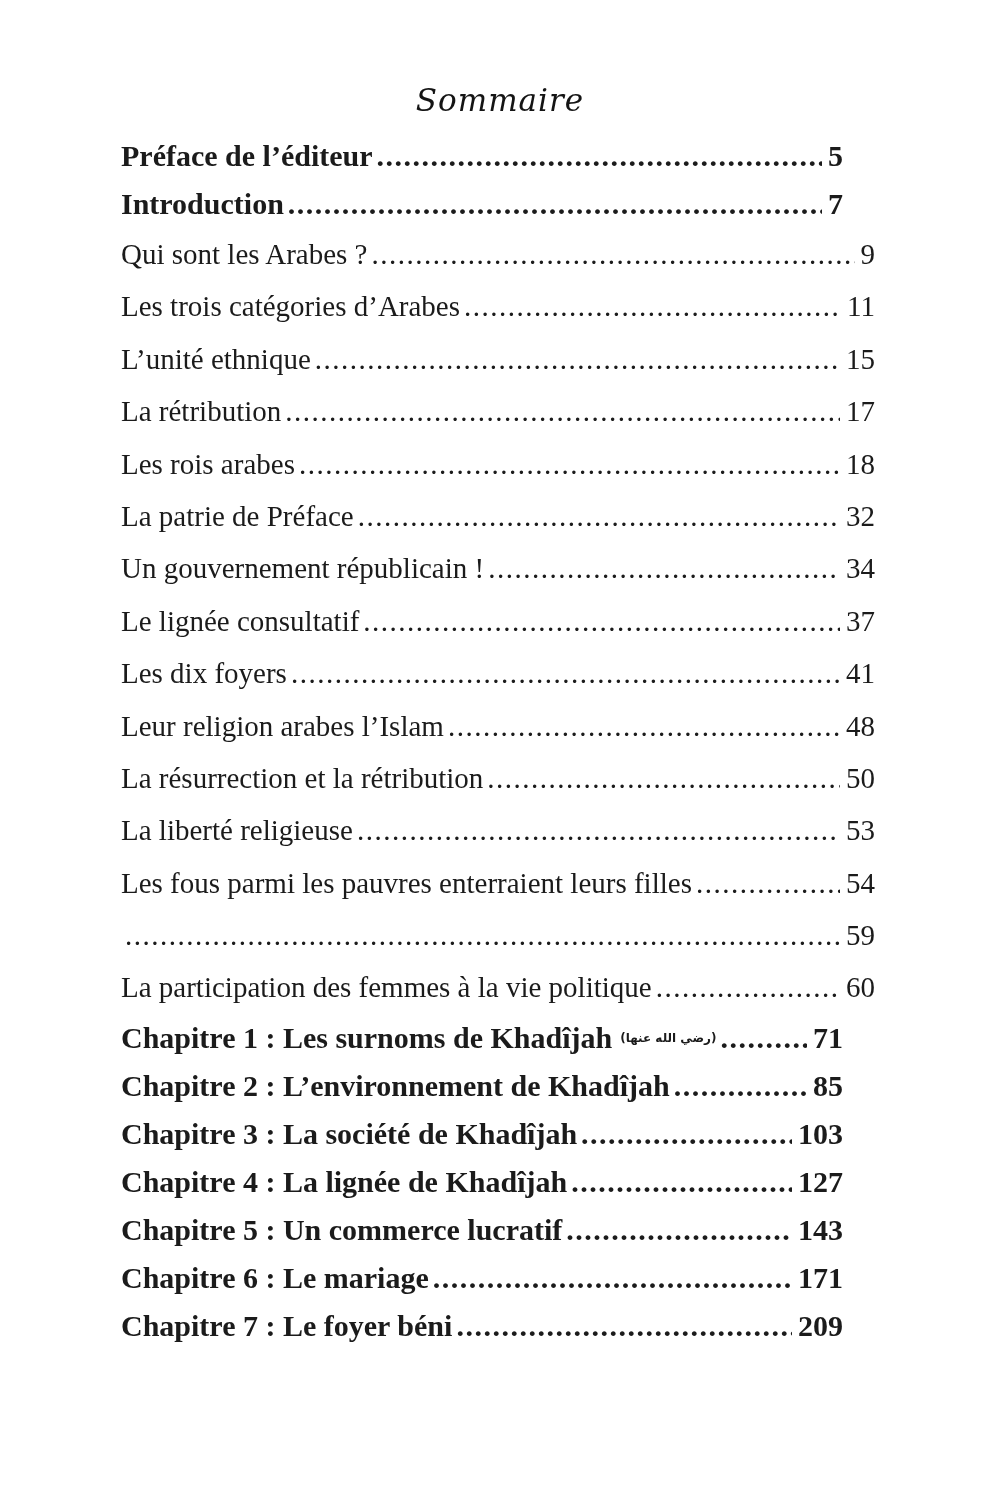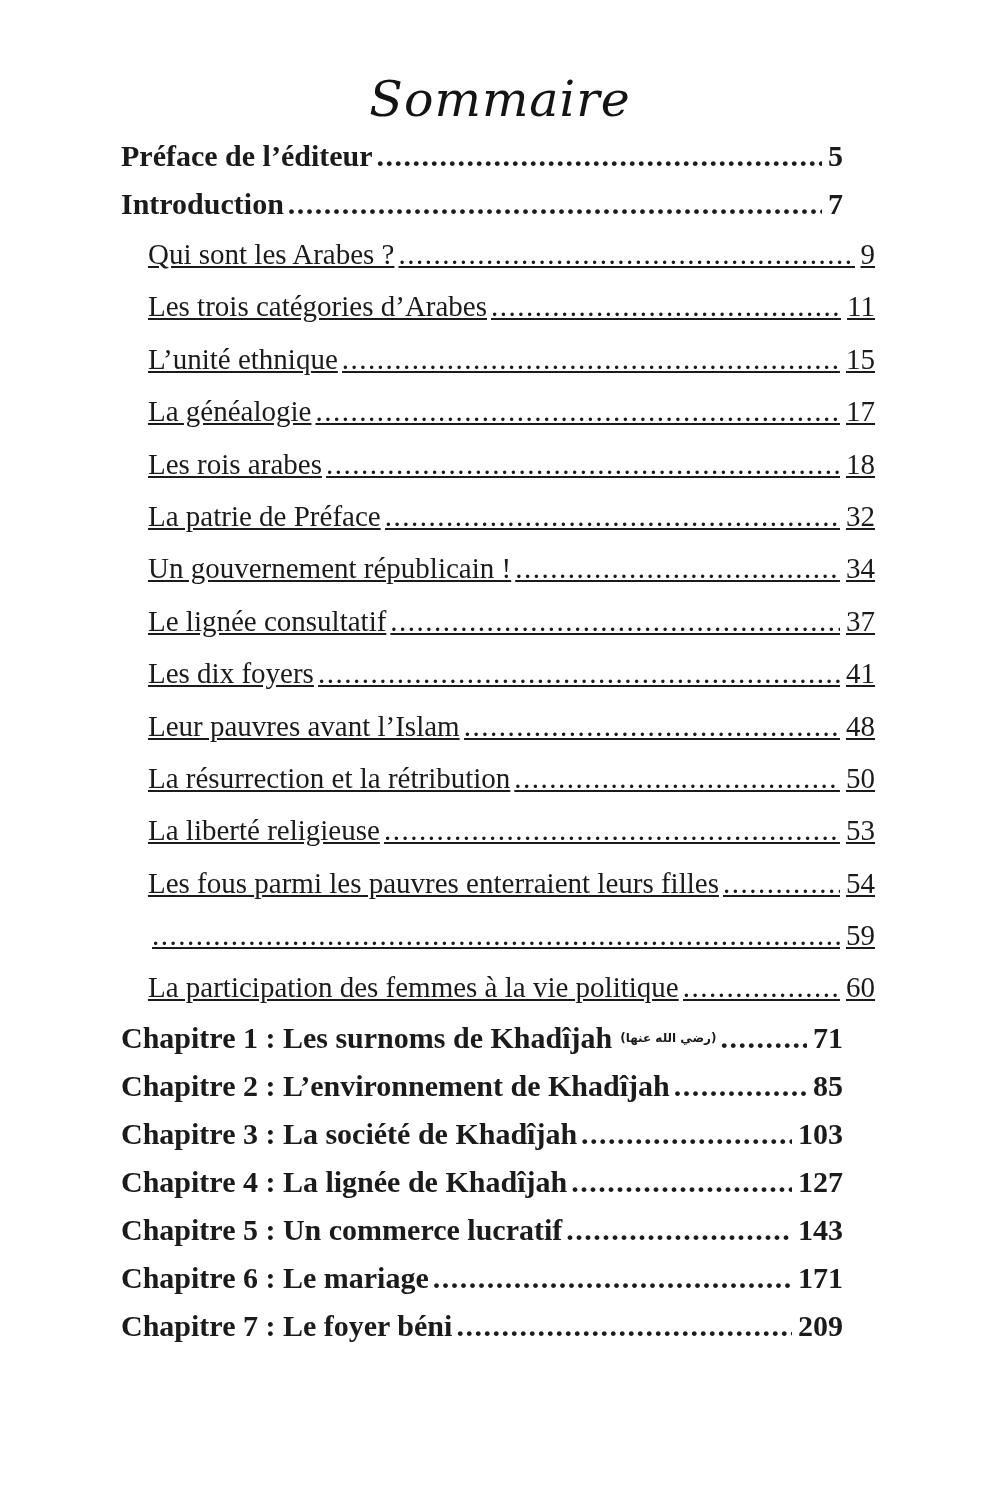--- a/index.html
+++ b/index.html
@@ -18,21 +18,21 @@
   }
   .sheet{width:1000px;height:1500px;position:relative;background:var(--bg);}
   .title{
     margin-top:70px;
     height:60px;
     line-height:60px;
     text-align:center;
     font-family:"DejaVu Serif",serif;
     font-style:italic;
     font-weight:500;
-    font-size:49px;
+    font-size:31px;
     letter-spacing:1px;
     color:#141414;
   }
   .toc{
     margin:2px 125px 0 121px; 
   }
   .row{
     display:flex;
     align-items:center;
     color:var(--text);
@@ -42,22 +42,20 @@
     font-size:30px;
     height:48px;
     line-height:48px;
     margin-right:32px; 
   }
   .row.sub{
     font-weight:400;
     font-size:29px;
     height:52.4px;
     line-height:52.4px;
-    margin-left:27px; 
-    text-decoration:underline;
   }
   .label{white-space:nowrap;}
   .arabic{
     font-family:"DejaVu Sans",sans-serif;
     font-size:12px;
     font-weight:600;
     margin-left:8px;
     white-space:nowrap;
   }
   .leader{
@@ -101,21 +99,21 @@
       <span class="leader" aria-hidden="true">............................................................................................................................................................................................................................</span>
       <span class="pageno">11</span>
     </div>
       <div class="row sub">
       <span class="label">L’unité ethnique</span>
 
       <span class="leader" aria-hidden="true">............................................................................................................................................................................................................................</span>
       <span class="pageno">15</span>
     </div>
       <div class="row sub">
-      <span class="label">La généalogie</span>
+      <span class="label">La rétribution</span>
 
       <span class="leader" aria-hidden="true">............................................................................................................................................................................................................................</span>
       <span class="pageno">17</span>
     </div>
       <div class="row sub">
       <span class="label">Les rois arabes</span>
 
       <span class="leader" aria-hidden="true">............................................................................................................................................................................................................................</span>
       <span class="pageno">18</span>
     </div>
@@ -137,21 +135,21 @@
       <span class="leader" aria-hidden="true">............................................................................................................................................................................................................................</span>
       <span class="pageno">37</span>
     </div>
       <div class="row sub">
       <span class="label">Les dix foyers</span>
 
       <span class="leader" aria-hidden="true">............................................................................................................................................................................................................................</span>
       <span class="pageno">41</span>
     </div>
       <div class="row sub">
-      <span class="label">Leur pauvres avant l’Islam</span>
+      <span class="label">Leur religion arabes l’Islam</span>
 
       <span class="leader" aria-hidden="true">............................................................................................................................................................................................................................</span>
       <span class="pageno">48</span>
     </div>
       <div class="row sub">
       <span class="label">La résurrection et la rétribution</span>
 
       <span class="leader" aria-hidden="true">............................................................................................................................................................................................................................</span>
       <span class="pageno">50</span>
     </div>

